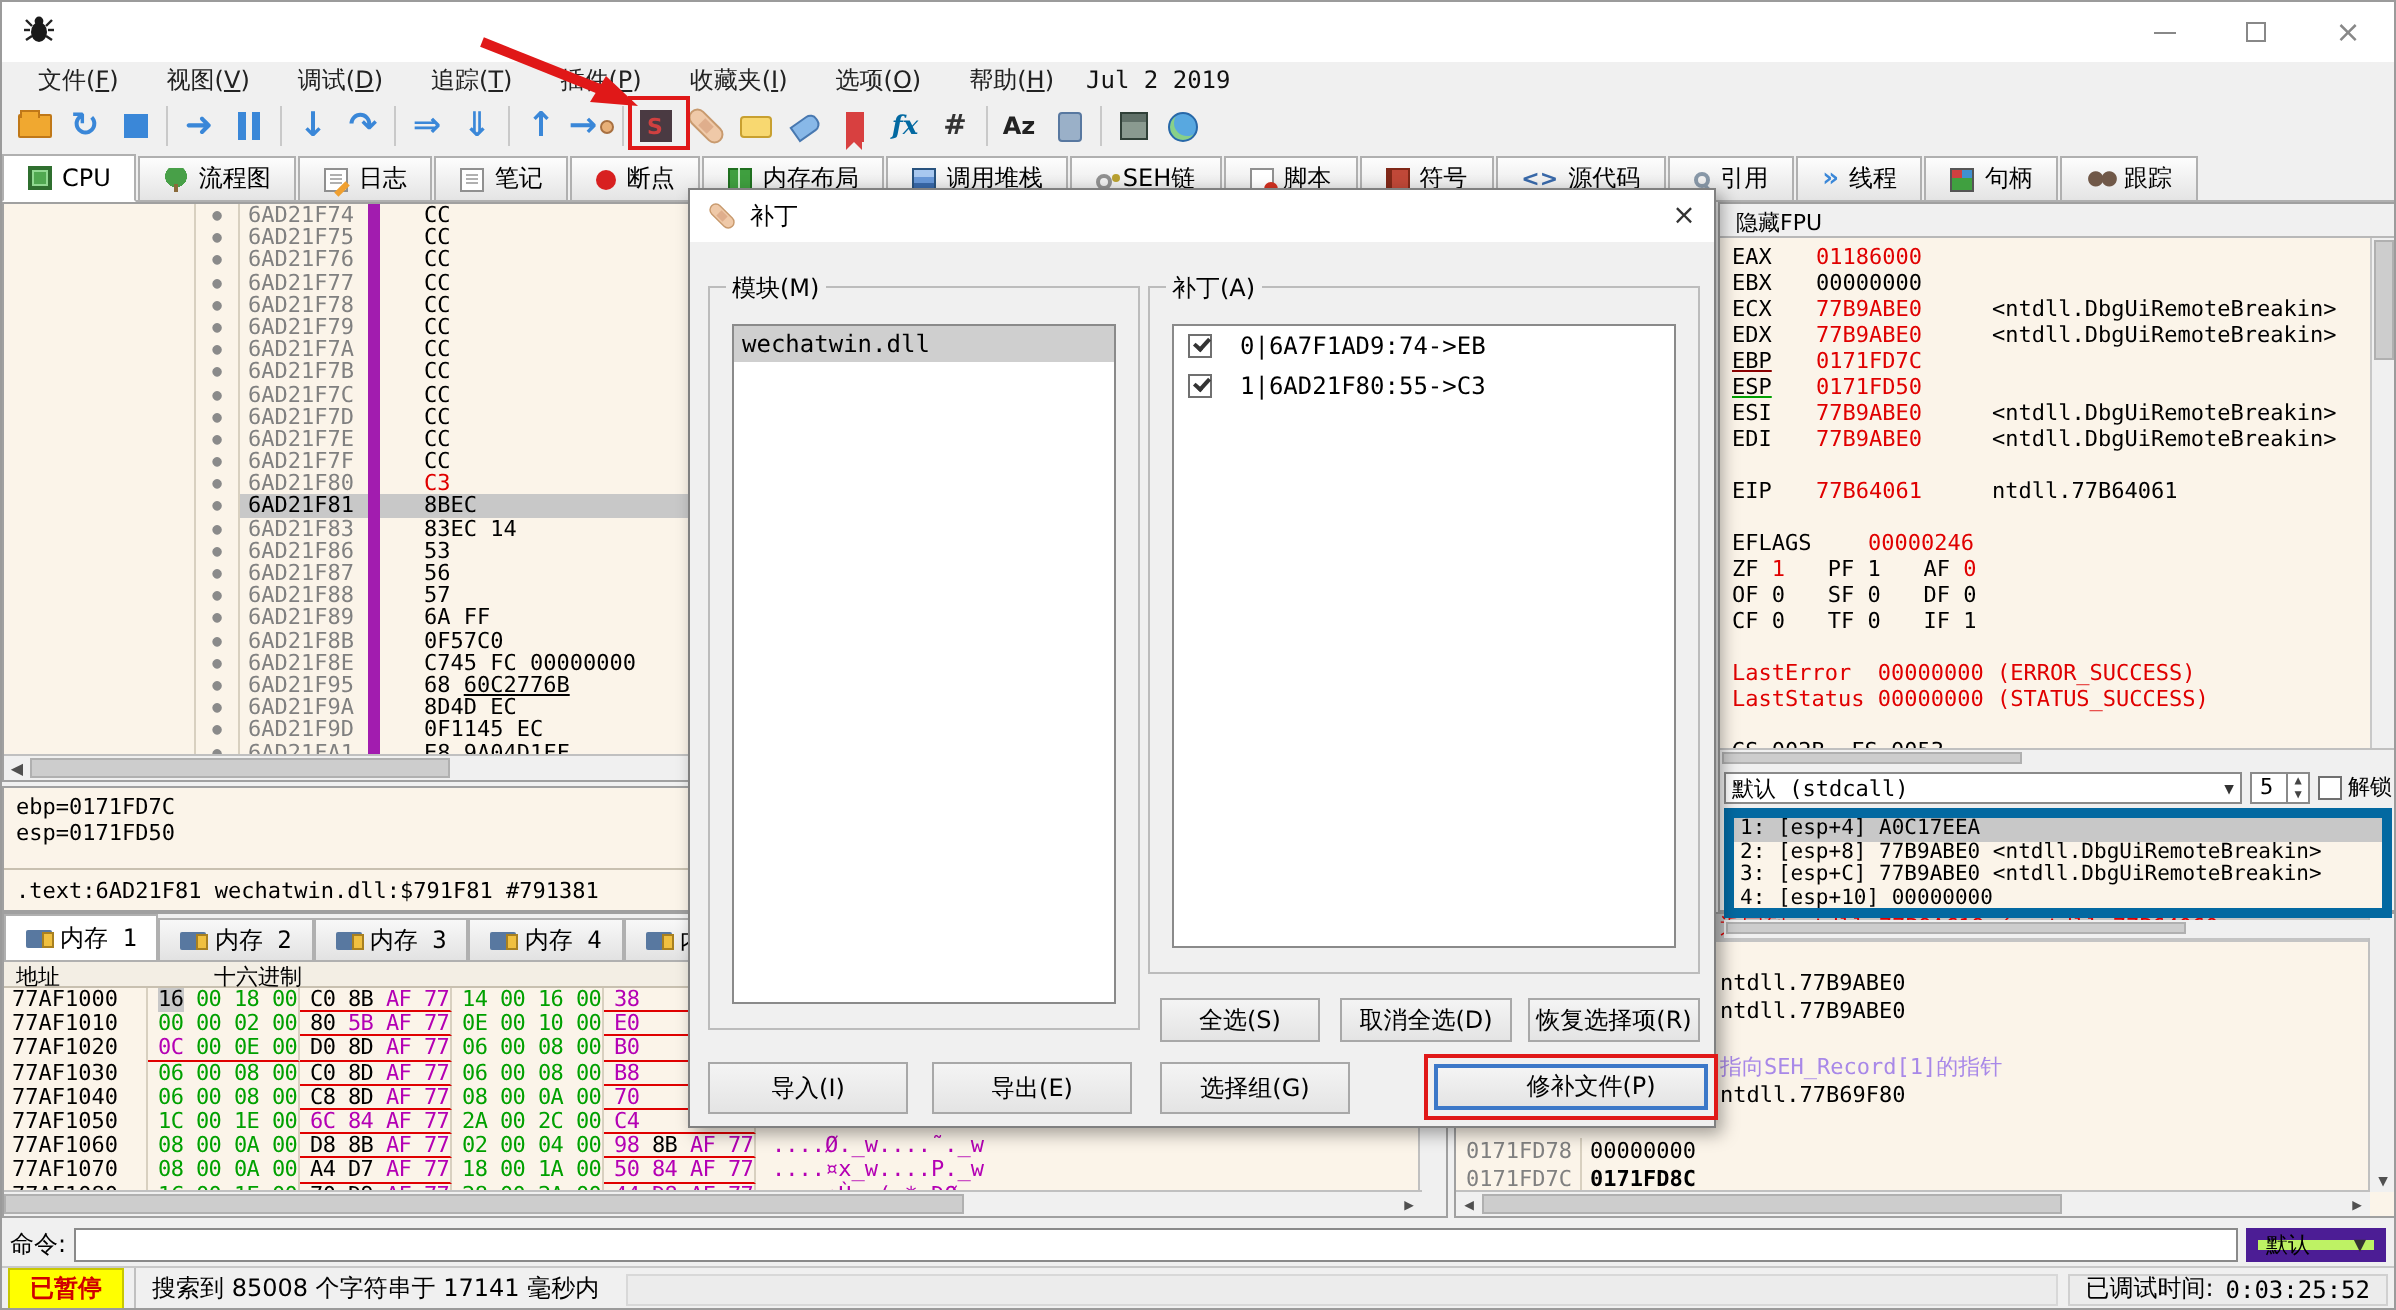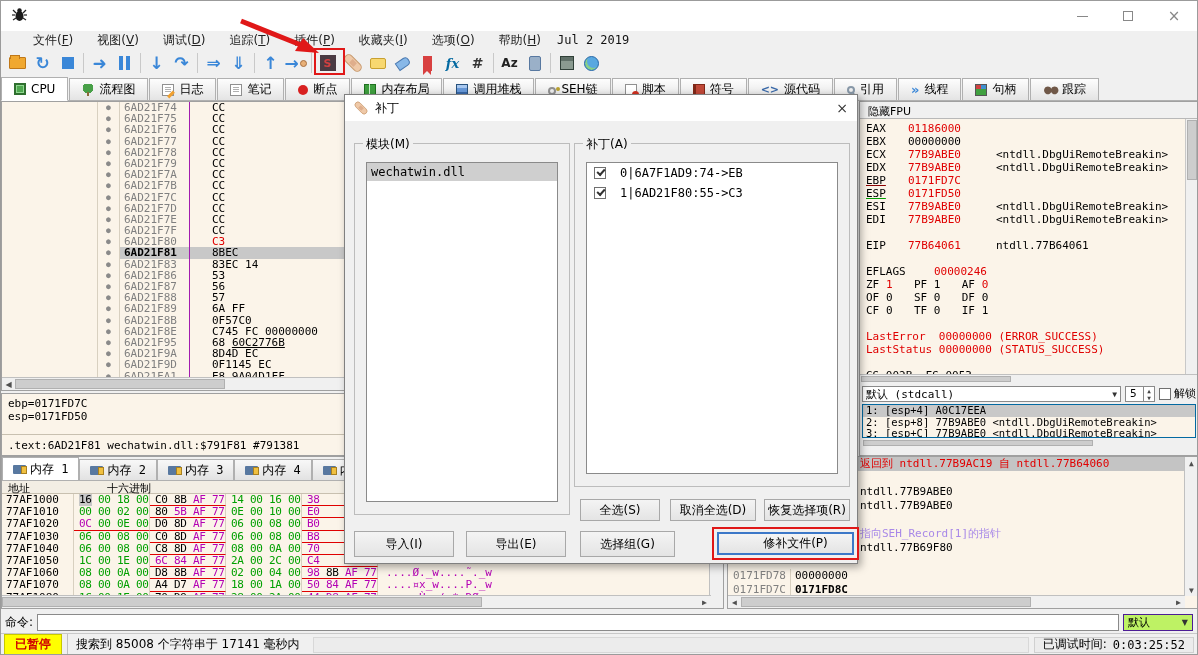--- a/index.html
+++ b/index.html
@@ -10,21 +10,21 @@
 
   
   #titlebar { position:absolute; left:0; top:0; width:100%; height:30px; background:#ffffff; display:flex; align-items:center; padding-left:10px; }
   #title-text { color:#777; font-size:13px; margin-left:8px; }
   .wbtn { position:absolute; top:0; width:46px; height:30px; display:flex; align-items:center; justify-content:center; color:#888; font-size:15px; }
   #btn-min{ right:92px; } #btn-max{ right:46px; } #btn-close{ right:0; }
   #btn-max .maxbox{ width:10px; height:10px; border:1px solid #888; display:inline-block; }
   #btn-min .minline{ width:11px; height:0; border-top:1px solid #888; display:inline-block; }
 
   
-  #menubar { position:absolute; left:0; top:30px; width:100%; height:18px; background:#f0f0f0; display:flex; align-items:center; padding-left:20px; }
+  #menubar { position:absolute; left:0; top:30px; width:100%; height:18px; background:#f0f0f0; display:flex; align-items:center; padding-left:6px; }
   .menu-item { padding:1px 12px; color:#222; }
   #menu-date { font-family:"DejaVu Sans Mono",monospace; font-size:12px; color:#111; padding-left:4px; }
   .menu-item u { text-decoration:underline; }
 
   
   #toolbar { position:absolute; left:0; top:48px; width:100%; height:28px; background:#f0f0f0; display:flex; align-items:center; padding-left:4px; }
   .tbi { width:25px; height:24px; display:flex; align-items:center; justify-content:center; position:relative; }
   .tbsep { width:1px; height:20px; background:#c9c9c9; margin:0 3px; }
   .arrchar { font-size:17px; font-weight:bold; color:#3a87d8; line-height:1; }
   .icon-folder { width:17px; height:12px; background:#f0a830; border:1px solid #c07818; border-radius:1px; position:relative; }
@@ -72,24 +72,24 @@
   .ti-thread { color:#3a87d8; font-weight:bold; font-size:13px; line-height:12px; width:auto; }
   .ti-handle { background:linear-gradient(90deg,#d04040 50%,#4090d0 50%); box-shadow:inset 0 -6px 0 #40a040; border:1px solid #555; }
   .ti-trace { color:#705848; font-size:10px; line-height:12px; width:auto; letter-spacing:-2px; }
 
   
   .pane { position:absolute; background:#fbf4e9; border:1px solid #a0a0a0; }
   #disasm { left:0; top:100px; width:853px; height:290px; overflow:hidden; }
   .drow { display:flex; height:11.2px; line-height:11.2px; font-size:11px; white-space:pre; }
   .dgutter { width:96px; flex:none; border-right:1px solid #d8d0c0; }
   .ddot { width:22px; flex:none; text-align:center; color:#8a8a8a; font-size:8px; line-height:11px; border-right:1px solid #d8d0c0; }
-  .daddr { width:70px; flex:none; color:#808080; padding-left:4px; border-right:1px solid #a21caf; }
+  .daddr { width:70px; flex:none; color:#808080; padding-left:4px; border-right:6px solid #a21caf; }
   .dbytes { padding-left:22px; color:#000; }
   .drow.sel .dsel { background:#c8c8c8; }
-  .drow.sel .daddr { color:#000; font-weight:bold; }
+  .drow.sel .daddr { color:#000; font-weight:normal; }
   .dsel { display:flex; flex:1; }
   .cr { color:#e00000; } .ck { color:#000; } .cg { color:#00a000; } .cm { color:#b400b4; }
   .ku { text-decoration:underline; }
   .ulred { border-bottom:1px solid #e00000; }
   .hscroll { position:absolute; left:0; bottom:0; height:13px; background:#f0f0f0; border-top:1px solid #c0c0c0; width:100%; display:flex; align-items:center; }
   .scroll-arrow { width:13px; height:12px; font-size:8px; color:#505050; display:flex; align-items:center; justify-content:center; flex:none; }
   .thumb { height:10px; background:#cdcdcd; border:1px solid #b0b0b0; }
   #infopane { left:0; top:392px; width:853px; height:63px; font-size:11px; padding:3px 6px; }
   #infopane .divider { position:absolute; left:0; right:0; top:40px; border-top:1px solid #c8c0b0; }
   #info-status { position:absolute; left:6px; top:45px; }
@@ -134,21 +134,21 @@
   #regs-vscroll .vthumb { position:absolute; top:1px; left:1px; width:10px; height:60px; background:#cdcdcd; border:1px solid #b0b0b0; }
   #regs-hscroll { height:9px; background:#f0f0f0; position:relative; }
   #regs-hscroll .thumb { position:absolute; left:1px; top:1px; width:150px; height:6px; }
   #callconv { height:16px; display:flex; align-items:flex-start; gap:4px; padding:0 2px; margin-top:2px;}
   #cc-combo { flex:1; height:16px; background:#fff; border:1px solid #8a8a8a; font-size:11px; padding:0 3px; display:flex; align-items:center; justify-content:space-between; font-family:"DejaVu Sans Mono",monospace; }
   #cc-spin { width:30px; height:16px; background:#fff; border:1px solid #8a8a8a; font-size:11px; padding-left:4px; position:relative; }
   .spinbtns { position:absolute; right:0; top:0; width:11px; height:14px; border-left:1px solid #8a8a8a; font-size:6px; color:#444; text-align:center; line-height:7px; }
   #cc-unlock { display:flex; align-items:center; gap:3px; font-size:11px; }
   .checkbox { width:12px; height:12px; background:#fff; border:1px solid #707070; position:relative; flex:none; }
   .checkbox.checked:after { content:""; position:absolute; left:2px; top:1px; width:6px; height:3px; border-left:2px solid #333; border-bottom:2px solid #333; transform:rotate(-48deg); }
-  #args { margin:2px 2px 0 2px; height:34px; background:#fbf4e9; border:1px solid #0369a1; overflow:hidden; }
+  #args { margin:2px 2px 0 2px; height:55px; background:#fbf4e9; border:5px solid #0369a1; overflow:hidden; }
   .arow { height:11.5px; line-height:11.5px; font-size:10.5px; padding-left:3px; white-space:pre; }
   .arow.sel { background:#c8c8c8; }
   #args-hscroll { height:9px; background:#f0f0f0; position:relative; margin:1px 2px 0 2px; }
   #args-hscroll .thumb { position:absolute; left:1px; top:1px; width:230px; height:6px; }
 
   
   #dialog { position:absolute; left:343px; top:93px; width:514px; height:470px; background:#f0f0f0; border:1px solid #808080; box-shadow:3px 3px 8px rgba(0,0,0,0.35); z-index:20; }
   #dialog-title { height:26px; background:#fff; display:flex; align-items:center; padding:0 8px; gap:6px; font-size:12px; }
   #dialog-close { position:absolute; right:6px; top:4px; width:18px; height:18px; text-align:center; line-height:18px; font-size:14px; color:#333; }
   .groupbox { position:absolute; border:1px solid #bcbcbc; }
@@ -168,21 +168,21 @@
   #btn-group  { left:235px; top:436px; width:95px; height:26px; }
   #patchfile-annot { position:absolute; left:367px; top:432px; width:147px; height:33px; border:2px solid #e01818; }
   #btn-patchfile { left:372px; top:437px; width:137px; height:23px; border:2px solid #3c78c8;padding-left:20px; }
 
   
   #annot-arrow { position:absolute; left:232px; top:14px; z-index:41; pointer-events:none; }
 
   
   #cmdbar { position:absolute; left:0; top:611px; width:100%; height:21px; background:#f0f0f0; display:flex; align-items:center; padding:0 4px; gap:4px; }
   #cmd-input { flex:1; height:17px; background:#fff; border:1px solid #8a8a8a; }
-  #cmd-combo { width:70px; height:17px; background:#bef264; border:1px solid #4c1d95; font-size:11px; display:flex; align-items:center; justify-content:space-between; padding:0 4px; }
+  #cmd-combo { width:70px; height:17px; background:#bef264; border:6px solid #4c1d95; font-size:11px; display:flex; align-items:center; justify-content:space-between; padding:0 4px; }
   #statusbar { position:absolute; left:0; top:632px; width:100%; height:22px; background:#f0f0f0; border-top:1px solid #c8c8c8; display:flex; align-items:center; padding:0 3px; gap:5px; font-size:12px; }
   #status-state { background:#ffff00; color:#d00000; font-weight:bold; padding:1px 10px; border:1px solid #c8c800; }
   #status-msg { flex:none; border-left:1px solid #c0c0c0; padding:2px 8px; }
   #status-fill { flex:1; border:1px solid #d8d8d8; height:16px; background:#ececec; }
   #status-time { border:1px solid #d0d0d0; background:#ececec; height:16px; display:flex; align-items:center; padding:0 8px; gap:6px; }
   .combo-arrow { font-size:8px; color:#333; }
 </style>
 </head>
 <body>
 

